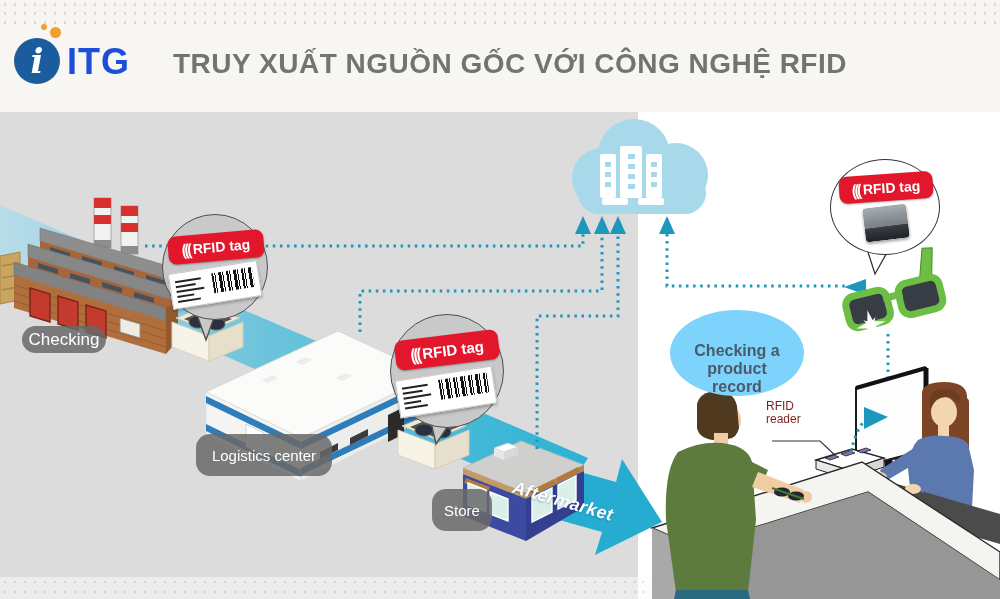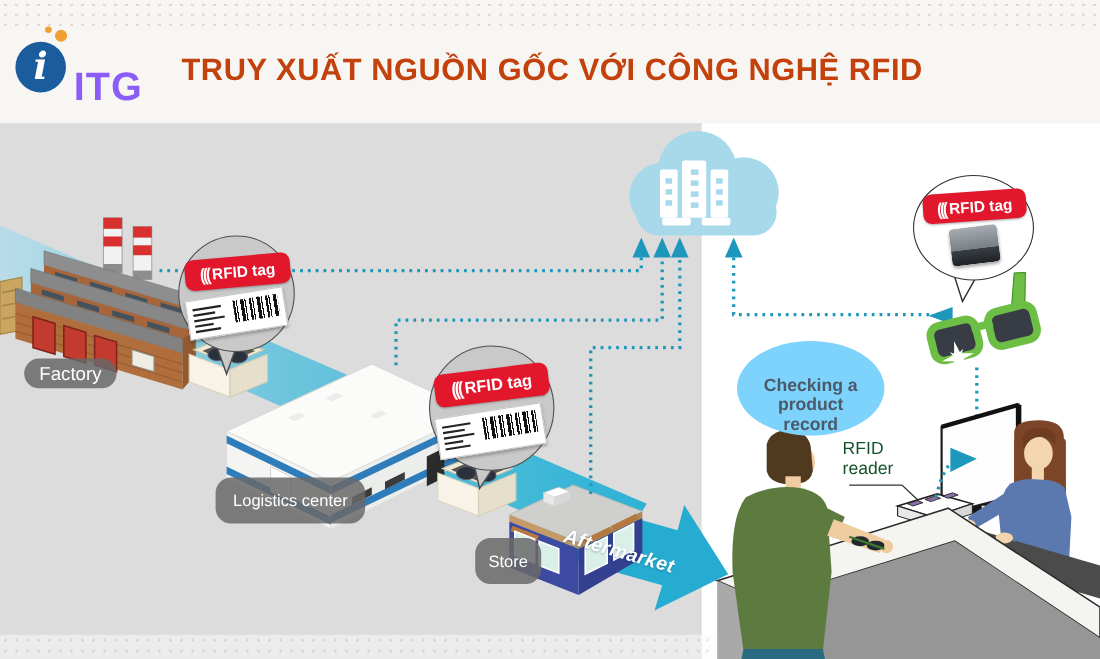--- a/index.html
+++ b/index.html
@@ -10,23 +10,23 @@
           border-bottom:1px solid #e9e6e1;}
   .dots-top{position:absolute;left:0;top:0;width:1000px;height:30px;
             background-image:radial-gradient(#dcd9d2 1.3px,transparent 1.4px);
             background-size:10px 9px;}
   .logo-circle{position:absolute;left:14px;top:38px;width:46px;height:46px;border-radius:50%;
                background:#1a5c9e;color:#fff;display:flex;align-items:center;justify-content:center;
                font-family:"DejaVu Serif","Liberation Serif",serif;font-style:italic;font-weight:bold;
                font-size:34px;line-height:1;}
   .logo-dot-big{position:absolute;left:50px;top:27px;width:11px;height:11px;border-radius:50%;background:#f0a030;}
   .logo-dot-small{position:absolute;left:41px;top:24px;width:6px;height:6px;border-radius:50%;background:#f0a030;}
-  .logo-text{position:absolute;left:67px;top:41px;font-size:36px;font-weight:bold;color:#8b5cf6;letter-spacing:1px;margin-top:17px;}
-  .main-title{position:absolute;left:165px;top:48px;width:690px;text-align:left;
-              font-size:28px;font-weight:bold;color:#c2410c;letter-spacing:.5px;}
+  .logo-text{position:absolute;left:67px;top:41px;font-size:36px;font-weight:bold;color:#1d4ed8;letter-spacing:1px;}
+  .main-title{position:absolute;left:165px;top:48px;width:690px;text-align:center;
+              font-size:28px;font-weight:bold;color:#737373;letter-spacing:.5px;}
   
   .panel-left{position:absolute;left:0;top:112px;width:638px;height:487px;background:#dcdcdc;}
   .panel-right{position:absolute;left:638px;top:112px;width:362px;height:487px;background:#ffffff;}
   .dots-bottom-left{position:absolute;left:0;top:577px;width:638px;height:22px;background:#ececec;
             background-image:radial-gradient(#d2d2d2 1.2px,transparent 1.3px);background-size:10px 10px;}
   .dots-bottom-right{position:absolute;left:638px;top:577px;width:362px;height:22px;background:#fdfdfd;
             background-image:radial-gradient(#e3e3e3 1.2px,transparent 1.3px);background-size:10px 10px;}
   .scene-svg{position:absolute;left:0;top:0;width:1000px;height:599px;}
   
   .pill{position:absolute;background:rgba(105,105,105,.85);color:#fff;border-radius:14px;
@@ -64,21 +64,21 @@
   .chip-top{height:58%;background:linear-gradient(180deg,#a6acb1,#787f85);}
   .chip-bottom{height:42%;background:linear-gradient(180deg,#3a3f45,#1e2226);}
   
   .checking-note{position:absolute;left:670px;top:310px;width:134px;height:86px;border-radius:50%;
                  background:#7dd3fc;display:flex;align-items:flex-end;justify-content:center;}
   .checking-note span{display:block;width:100px;text-align:center;font-size:16px;font-weight:bold;
                  color:#4b5a68;line-height:1.12;}
   .aftermarket-label{position:absolute;left:516px;top:477px;width:160px;transform:rotate(16deg);
                  transform-origin:left top;color:#fff;font-size:17.5px;font-weight:bold;font-style:italic;
                  letter-spacing:.5px;text-shadow:0 1px 2px rgba(0,60,90,.35);}
-  .reader-label{position:absolute;left:766px;top:400px;width:58px;font-size:16px;color:#14532d;line-height:1.1;}
+  .reader-label{position:absolute;left:766px;top:400px;width:58px;font-size:12px;color:#7f1d1d;line-height:1.1;}
 </style>
 </head>
 <body>
 
 <div class="stage">
 
   <div class="header">
     <div class="dots-top"></div>
     <div class="logo-circle">i</div>
     <div class="logo-dot-big"></div>
@@ -298,21 +298,21 @@
       <rect x="846" y="288" width="42" height="32" rx="9" fill="#383d45" stroke="#6cbe45" stroke-width="7"></rect>
       <rect x="900" y="288" width="42" height="32" rx="9" fill="#383d45" stroke="#6cbe45" stroke-width="7"></rect>
       <rect x="884" y="294" width="20" height="7" fill="#6cbe45"></rect>
       <g transform="translate(866,320)" fill="#ffffff">
         <path d="M15 0 L3 3 L0 15 L-3 3 L-15 0 L-3 -3 L0 -15 L3 -3 Z"></path>
         <path transform="rotate(45) scale(0.6)" d="M15 0 L3 3 L0 15 L-3 3 L-15 0 L-3 -3 L0 -15 L3 -3 Z"></path>
       </g>
     </g>
   </svg>
 
-  <div class="pill pill-factory">Factory</div>
+  <div class="pill pill-factory">Checking</div>
   <div class="pill pill-logistics">Logistics center</div>
   <div class="pill pill-store">Store</div>
 
   <div class="aftermarket-label">Aftermarket</div>
 
   <div class="bubble bubble-gray bubble-1">
     <div class="rfid-tag tag-1">
       <span class="rfid-wave">(((</span>
       <span>RFID tag</span>
     </div>

